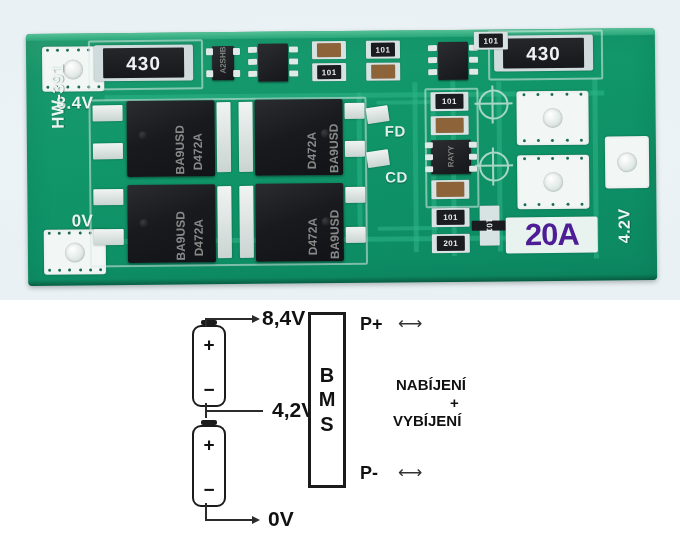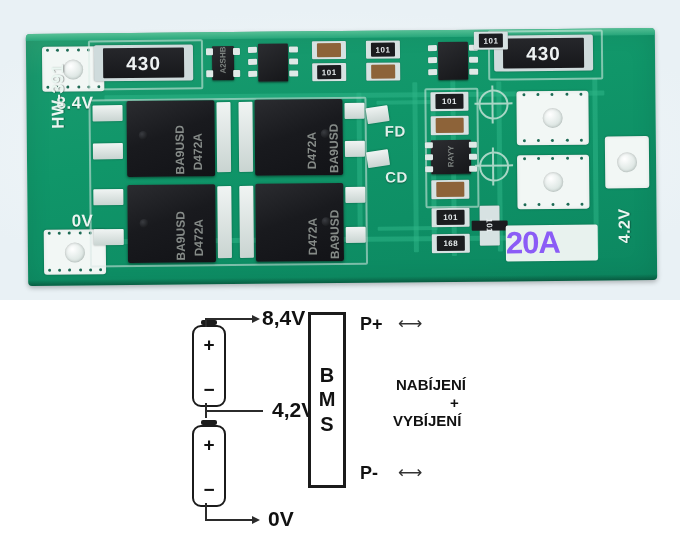--- a/index.html
+++ b/index.html
@@ -47,24 +47,24 @@
     white-space:nowrap;
   }
   .silk-84{left:30px;top:60px;font-size:17px;}
   .silk-0v{left:44px;top:178px;font-size:17px;}
   .silk-hw{left:22px;top:95px;font-size:17px;transform:rotate(-90deg);transform-origin:left top;}
   .silk-42{left:588px;top:215px;font-size:16px;transform:rotate(-90deg);transform-origin:left top;}
   .silk-fd{left:358px;top:92px;font-size:15px;color:#dff0ea;}
   .silk-cd{left:358px;top:138px;font-size:15px;color:#dff0ea;}
 
   .silk-20a{
-    position:absolute;left:478px;top:196px;width:92px;height:36px;
+    position:absolute;left:478px;top:188px;width:92px;height:36px;
     background:#e8f2ee;border-radius:2px;
-    color:#8b5cf6;font-size:31px;font-weight:bold;line-height:36px;
-    text-align:left;letter-spacing:-1px;
+    color:#4c1d95;font-size:31px;font-weight:bold;line-height:36px;
+    text-align:center;letter-spacing:-1px;
     box-shadow:0 0 2px rgba(0,0,0,.25);
   }
 
   
   .pad{
     position:absolute;background:#f2f7f5;border-radius:3px;
     box-shadow:0 0 2px rgba(0,0,0,.35), inset 0 0 4px rgba(0,0,0,.08);
   }
   .pad .hole{
     position:absolute;left:50%;top:50%;width:20px;height:20px;margin:-10px 0 0 -10px;
@@ -403,21 +403,21 @@
       <div class="leg" style="left:442px;top:112px;width:8px;height:6px;"></div>
       <div class="leg" style="left:442px;top:124px;width:8px;height:6px;"></div>
       <div class="leg" style="left:442px;top:136px;width:8px;height:6px;"></div>
       <div class="smd cap" style="left:404px;top:150px;width:38px;height:19px;">
           <div class="b"></div>
         </div>
       <div class="smd" style="left:404px;top:178px;width:38px;height:19px;">
           <div class="b">101</div>
         </div>
       <div class="smd" style="left:404px;top:204px;width:38px;height:19px;">
-          <div class="b">168</div>
+          <div class="b">201</div>
         </div>
       <div class="smd rot" style="left:452px;top:176px;width:20px;height:40px;">
           <div class="b">101</div>
         </div>
 
       <div class="mos-tab" style="left:340px;top:76px;width:22px;height:16px;transform:rotate(-8deg);"></div>
       <div class="mos-tab" style="left:340px;top:120px;width:22px;height:16px;transform:rotate(-8deg);"></div>
       <div class="silk silk-fd">FD</div>
       <div class="silk silk-cd">CD</div>
 

